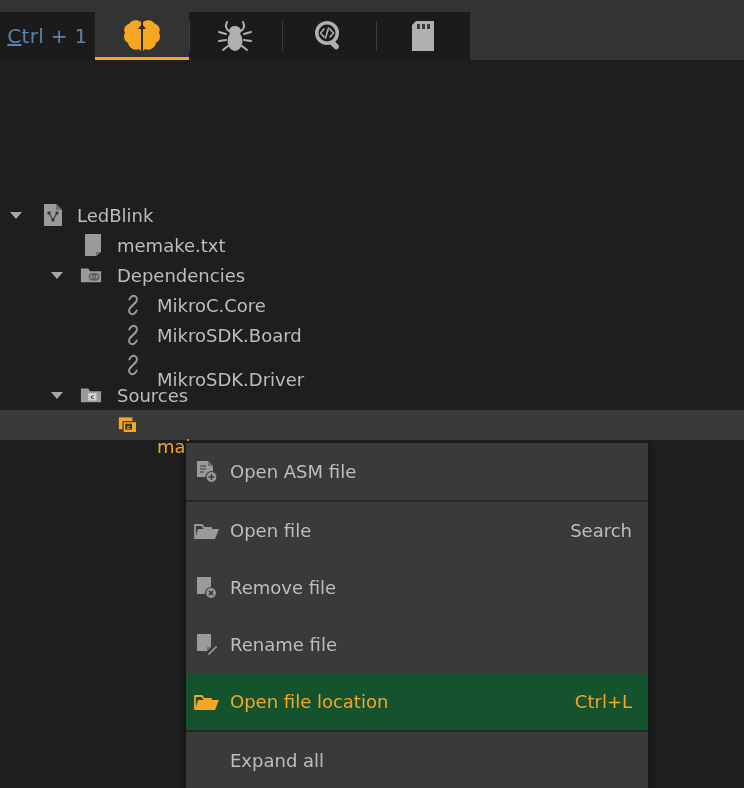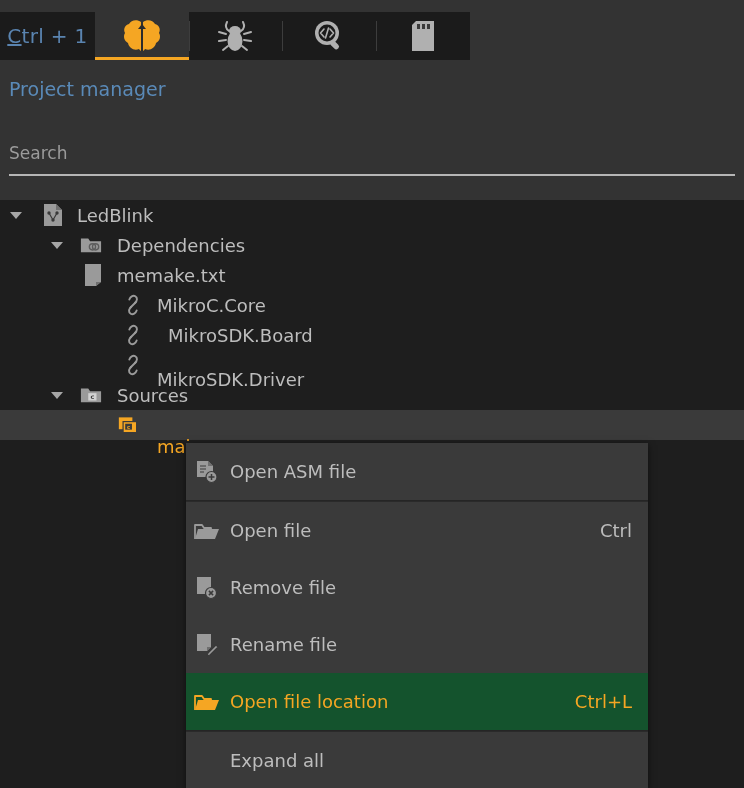--- a/index.html
+++ b/index.html
@@ -272,26 +272,20 @@
             <rect x="9" y="5" width="3" height="5" fill="#3a3a3a"></rect>
             <rect x="14" y="5" width="3" height="5" fill="#3a3a3a"></rect>
             <rect x="19" y="5" width="3" height="5" fill="#3a3a3a"></rect>
           </svg>
         </span>
       </div>
 
     </div>
   </div>
 
-  <div class="panel-header">
-    <div class="panel-title">Project manager</div>
-    <div class="search-wrap">
-      <input class="search-input" type="text" placeholder="Search" style="">
-    </div>
-  </div>
 
   <div class="tree">
 
     <div class="tree-row">
       <span class="twisty" style="left:9px;">
           <span class="caret"></span>
         </span>
       <span class="row-icon" style="left:42px;">
         <svg width="20" height="24" viewBox="0 0 20 24">
           <path d="M1 1 H13 L19 7 V23 H1 Z" fill="#9a9a9a"></path>
@@ -299,44 +293,44 @@
           <circle cx="6" cy="10" r="1.7" fill="#3a3a3a"></circle>
           <circle cx="14" cy="10" r="1.7" fill="#3a3a3a"></circle>
           <circle cx="10" cy="17" r="1.7" fill="#3a3a3a"></circle>
           <path d="M6 10 L10 17 M14 10 L10 17" stroke="#3a3a3a" stroke-width="1.2"></path>
         </svg>
       </span>
       <span class="row-label" style="left:77px;">LedBlink</span>
     </div>
 
     <div class="tree-row">
+      <span class="row-icon" style="left:82px;">
+        <svg width="20" height="24" viewBox="0 0 20 24">
+          <path d="M2 1 H18 V19 L13 23 H2 Z" fill="#9a9a9a"></path>
+          <path d="M13 23 V19 H18 Z" fill="#6f6f6f"></path>
+        </svg>
+      </span>
+      <span class="row-label" style="left:117px;">memake.txt</span>
+    </div>
+
+    <div class="tree-row">
       <span class="twisty" style="left:50px;">
           <span class="caret"></span>
         </span>
       <span class="row-icon" style="left:80px;">
         <svg width="24" height="20" viewBox="0 0 24 20">
           <path d="M1 3 H9 L11 6 H23 V18 H1 Z" fill="#9a9a9a"></path>
           <circle cx="17" cy="12" r="3.4" fill="none" stroke="#5c5c5c" stroke-width="1.5"></circle>
           <circle cx="13.6" cy="12" r="3.4" fill="none" stroke="#5c5c5c" stroke-width="1.5"></circle>
         </svg>
       </span>
       <span class="row-label" style="left:117px;">Dependencies</span>
     </div>
 
     <div class="tree-row">
-      <span class="row-icon" style="left:82px;">
-        <svg width="20" height="24" viewBox="0 0 20 24">
-          <path d="M2 1 H18 V19 L13 23 H2 Z" fill="#9a9a9a"></path>
-          <path d="M13 23 V19 H18 Z" fill="#6f6f6f"></path>
-        </svg>
-      </span>
-      <span class="row-label" style="left:117px;">memake.txt</span>
-    </div>
-
-    <div class="tree-row">
       <span class="row-icon" style="left:122px;">
         <svg width="24" height="24" viewBox="0 0 24 24">
           <g stroke="#9a9a9a" stroke-width="2.1" fill="none" stroke-linecap="round">
             <path d="M10 14 C7 17, 7 20, 9.5 21.5 C12 23, 15 21, 16 18"></path>
             <path d="M14 10 C17 7, 17 4, 14.5 2.5 C12 1, 9 3, 8 6"></path>
             <path d="M9 15 L15 9"></path>
           </g>
         </svg>
       </span>
       <span class="row-label" style="left:157px;">MikroC.Core</span>
@@ -345,21 +339,21 @@
     <div class="tree-row">
       <span class="row-icon" style="left:122px;">
         <svg width="24" height="24" viewBox="0 0 24 24">
           <g stroke="#9a9a9a" stroke-width="2.1" fill="none" stroke-linecap="round">
             <path d="M10 14 C7 17, 7 20, 9.5 21.5 C12 23, 15 21, 16 18"></path>
             <path d="M14 10 C17 7, 17 4, 14.5 2.5 C12 1, 9 3, 8 6"></path>
             <path d="M9 15 L15 9"></path>
           </g>
         </svg>
       </span>
-      <span class="row-label" style="left:168px;">MikroSDK.Board</span>
+      <span class="row-label" style="left:157px;">MikroSDK.Board</span>
     </div>
 
     <div class="tree-row">
       <span class="row-icon" style="left:122px;">
         <svg width="24" height="24" viewBox="0 0 24 24">
           <g stroke="#9a9a9a" stroke-width="2.1" fill="none" stroke-linecap="round">
             <path d="M10 14 C7 17, 7 20, 9.5 21.5 C12 23, 15 21, 16 18"></path>
             <path d="M14 10 C17 7, 17 4, 14.5 2.5 C12 1, 9 3, 8 6"></path>
             <path d="M9 15 L15 9"></path>
           </g>
@@ -417,21 +411,21 @@
     <div class="ctx-sep"></div>
 
     <div class="ctx-item">
       <span class="ctx-icon">
         <svg width="26" height="22" viewBox="0 0 26 22">
           <path d="M1 19 V5 H8 L10 8 H17 V11" fill="none" stroke="#9a9a9a" stroke-width="1.8" stroke-linejoin="round"></path>
           <path d="M4 9 H25 L21 19 H1 Z" fill="#9a9a9a"></path>
         </svg>
       </span>
       <span class="ctx-label">Open file</span>
-      <span class="ctx-shortcut">Ctrl</span>
+      <span class="ctx-shortcut">Search</span>
     </div>
 
     <div class="ctx-item">
       <span class="ctx-icon">
         <svg width="24" height="24" viewBox="0 0 24 24">
           <path d="M2 1 H16 V14 L12 18 H2 Z" fill="#9a9a9a"></path>
           <path d="M12 18 V14 H16 Z" fill="#6f6f6f"></path>
           <circle cx="16" cy="17" r="5.5" fill="#9a9a9a" stroke="#3a3a3a" stroke-width="1.2"></circle>
           <path d="M13.9 14.9 L18.1 19.1 M18.1 14.9 L13.9 19.1" stroke="#3a3a3a" stroke-width="1.5"></path>
         </svg>

